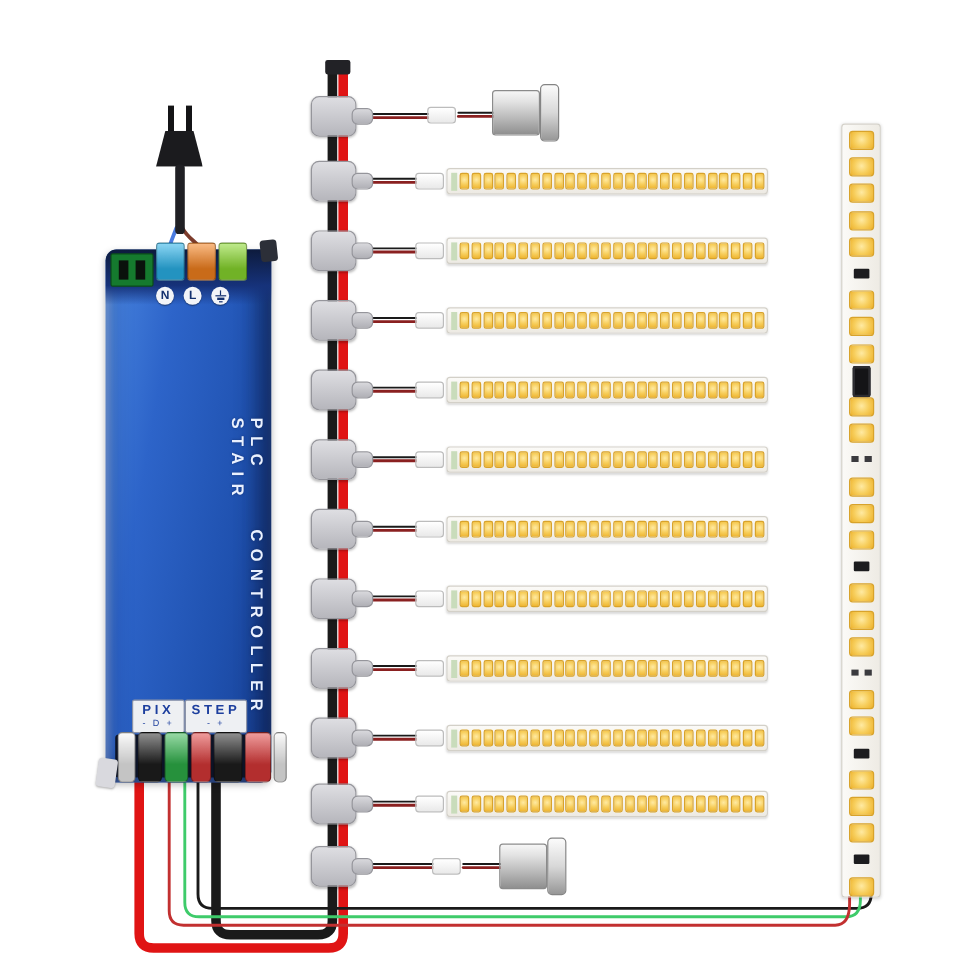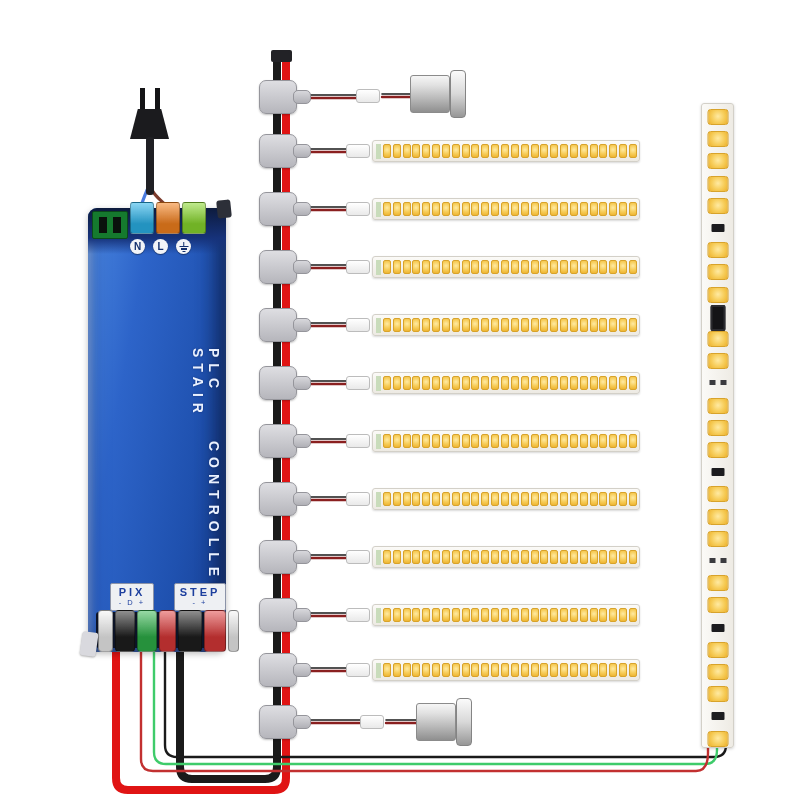--- a/index.html
+++ b/index.html
@@ -64,21 +64,21 @@
   .badges{position:absolute;left:42px;top:31px;display:flex;gap:8px;}
   .badge{width:15px;height:15px;border-radius:50%;background:#f2f4f8;color:#13306e;font-size:10px;font-weight:bold;
        text-align:center;line-height:15px;box-shadow:0 1px 1px rgba(0,0,0,.4);position:relative;}
   .badge .g{position:absolute;left:50%;background:#13306e;transform:translateX(-50%);}
   .gstem{top:2.5px;width:1.5px;height:4px;} .gb1{top:6.5px;width:9px;height:1.5px;}
   .gb2{top:9px;width:6px;height:1.5px;} .gb3{top:11.5px;width:3px;height:1.5px;}
   .ctl-title{position:absolute;left:0;right:0;top:140px;height:250px;display:flex;justify-content:center;
        writing-mode:vertical-rl;color:#eaf1ff;font-weight:bold;font-size:14px;letter-spacing:6px;
        text-shadow:0 0 2px rgba(10,30,80,.6);}
   .ctl-title .tline{display:block;margin:0 4px;}
-  .ports{position:absolute;left:22px;top:375px;display:flex;gap:20px;}
+  .ports{position:absolute;left:22px;top:375px;display:flex;gap:0;}
   .port{background:#eef0f3;border:1px solid #8b93a8;border-radius:2px;height:28px;text-align:center;
        color:#1d3f9e;box-sizing:border-box;}
   .port b{display:block;font-size:11px;letter-spacing:3px;margin-top:2px;}
   .port i{display:block;font-style:normal;font-size:7.5px;letter-spacing:2px;}
   .port-pix{width:44px;} .port-step{width:52px;}
   .clipbase{position:absolute;left:8px;top:404px;width:128px;height:36px;background:#0c1326;border-radius:3px;}
   .clips-bottom{position:absolute;left:10px;top:402px;display:flex;gap:2px;align-items:flex-start;}
   .bclip{height:42px;border-radius:4px;border:1px solid rgba(0,0,0,.35);box-sizing:border-box;
        background-image:linear-gradient(180deg,rgba(255,255,255,.5),rgba(0,0,0,.2) 65%);}
   .ear1{position:absolute;left:-7px;top:424px;width:16px;height:24px;background:#d9d9de;border-radius:3px;

